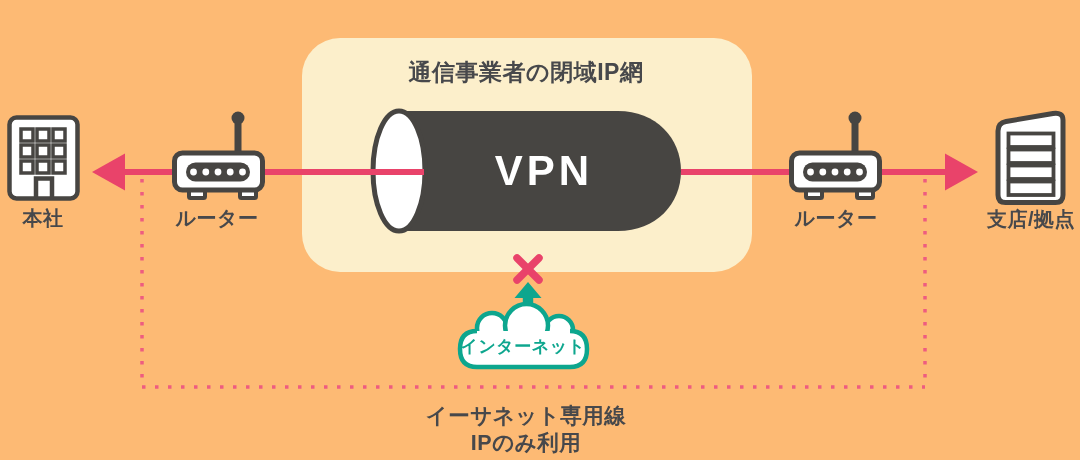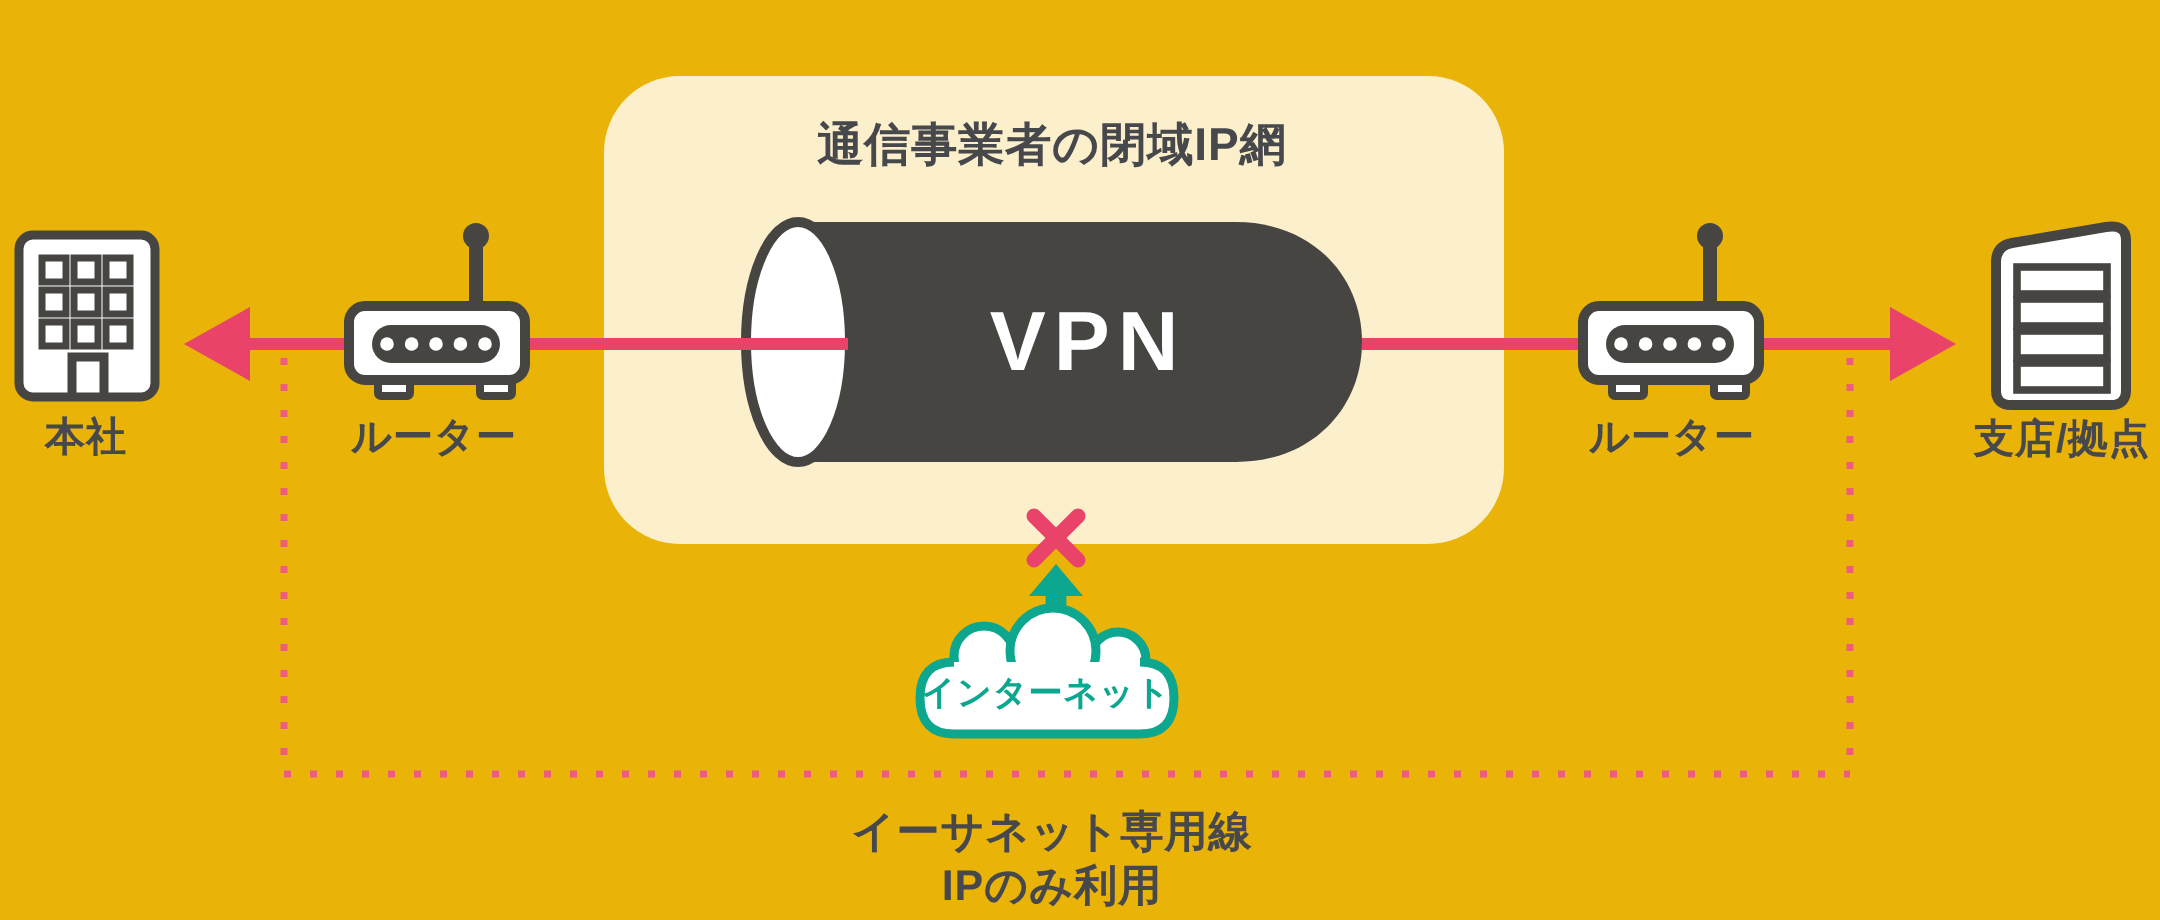--- a/index.html
+++ b/index.html
@@ -4,21 +4,21 @@
 <style>
   html, body {
     margin: 0;
     padding: 0;
     background: #ffffff;
   }
   .canvas {
     position: relative;
     width: 1080px;
     height: 460px;
-    background: #eab308;
+    background: #fdba74;
     font-family: "Liberation Sans", "DejaVu Sans", sans-serif;
     overflow: hidden;
   }
   svg { display: block; }
   text {
     font-family: "Liberation Sans", "DejaVu Sans", sans-serif;
   }
   .jp-label {
     font-weight: 700;
     fill: #47484b;

